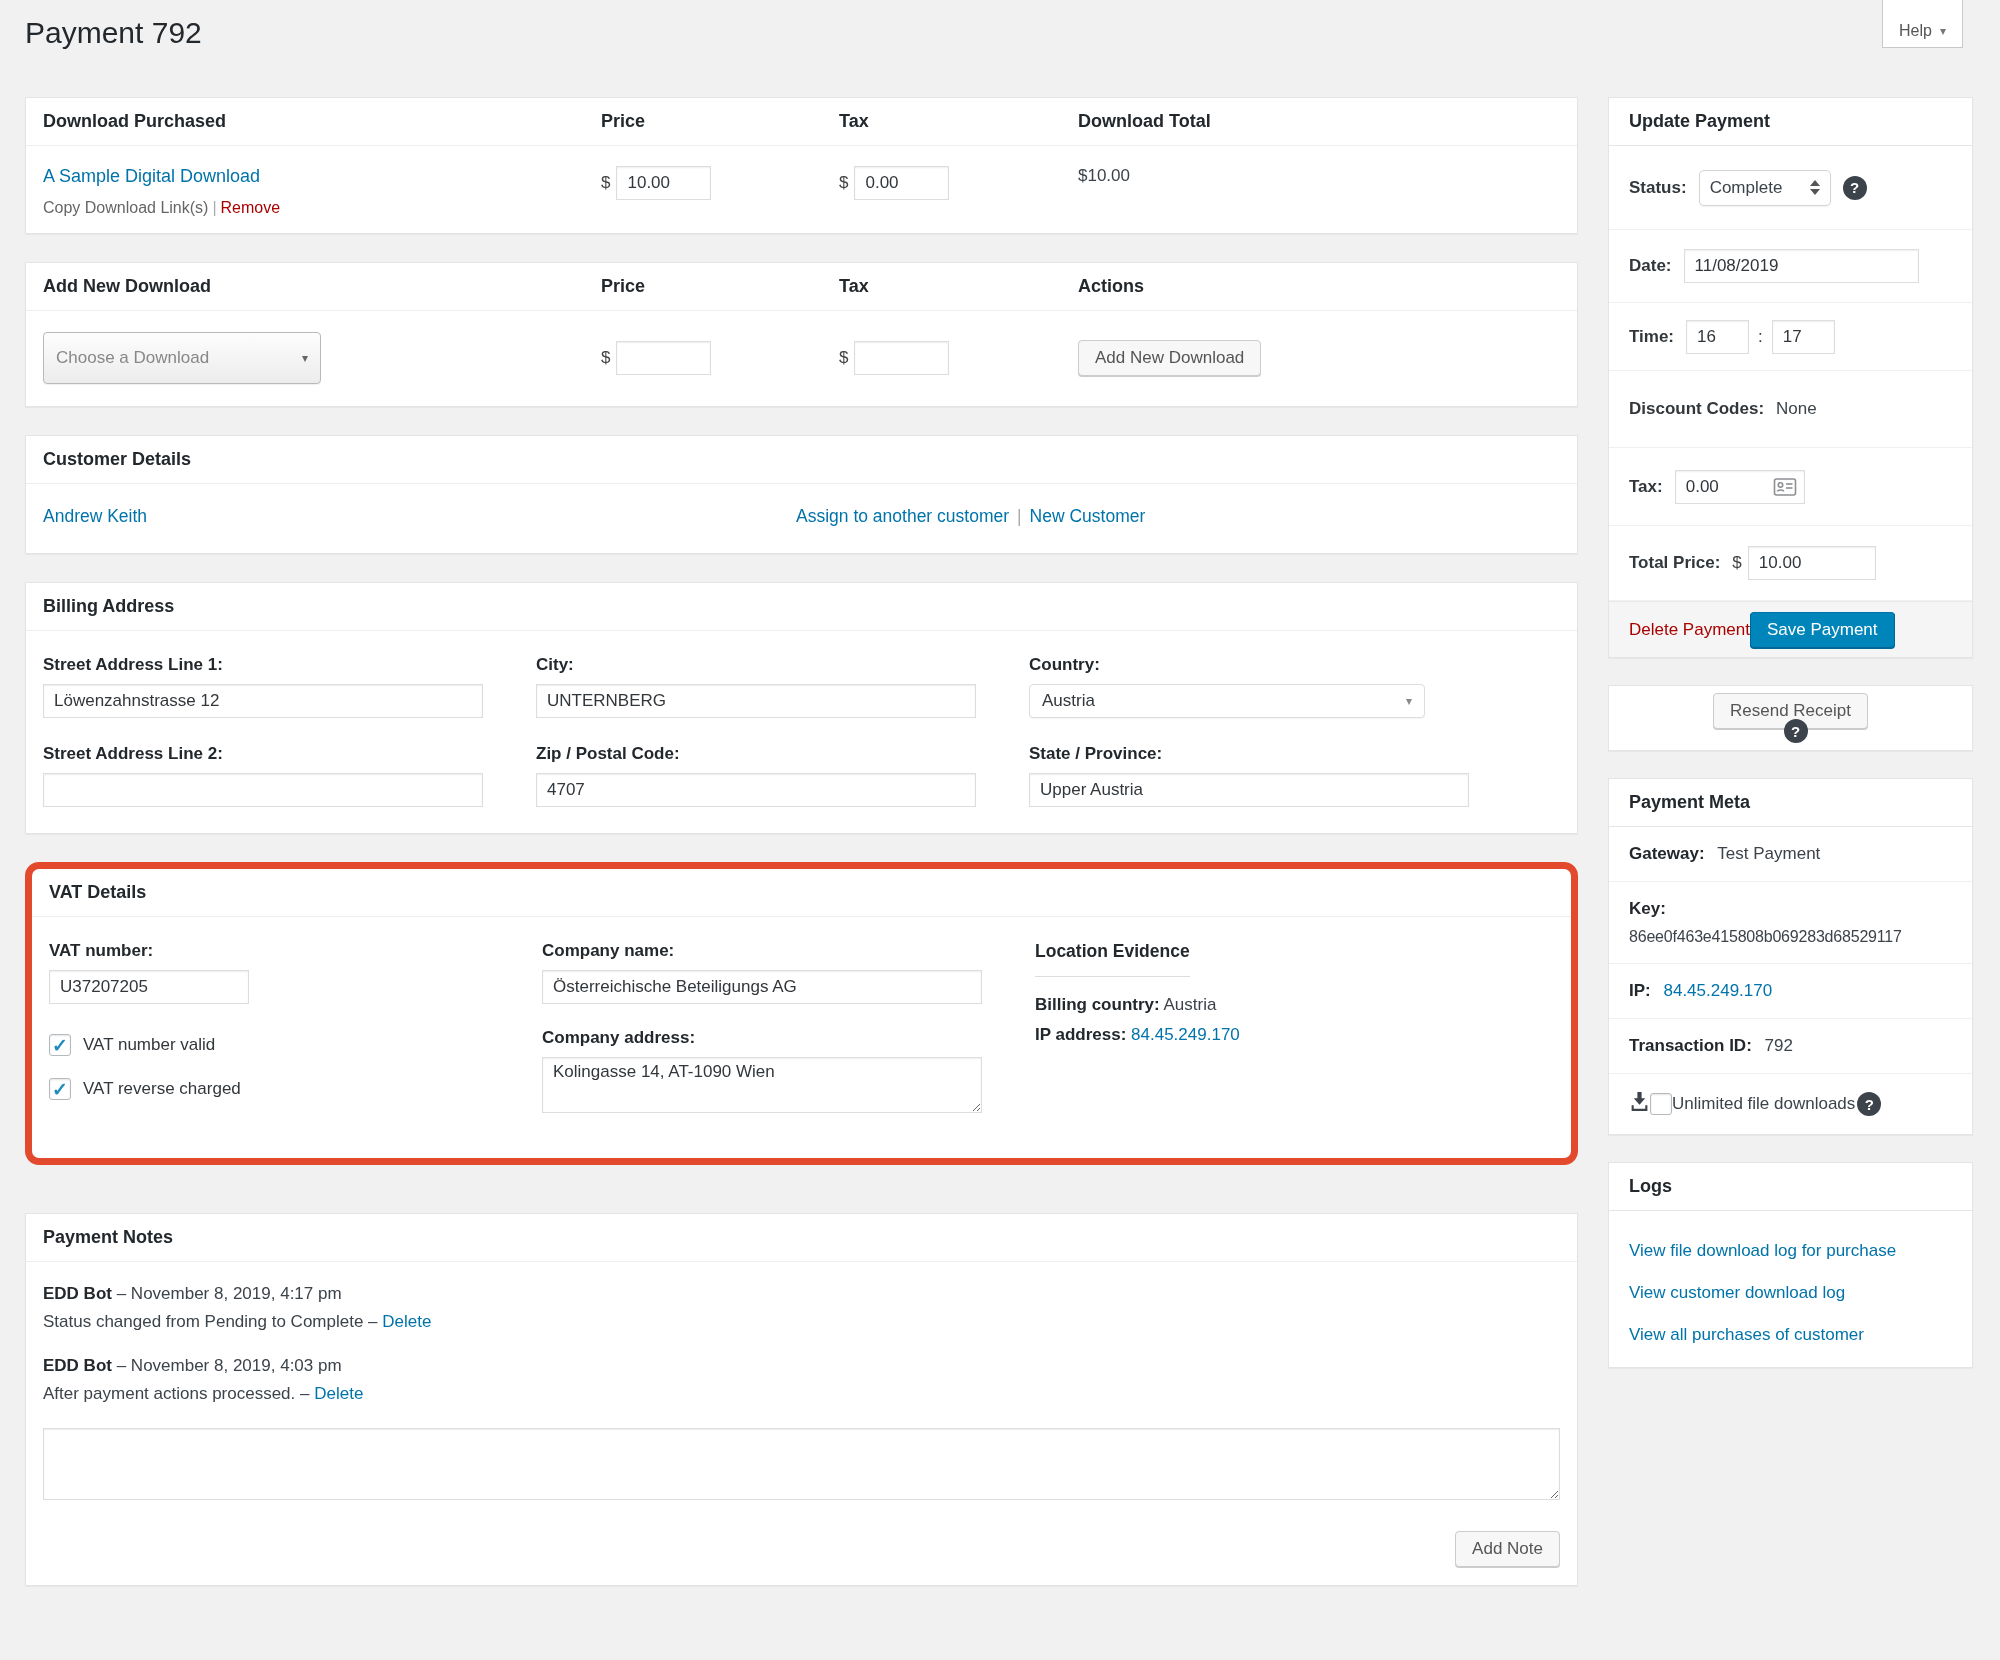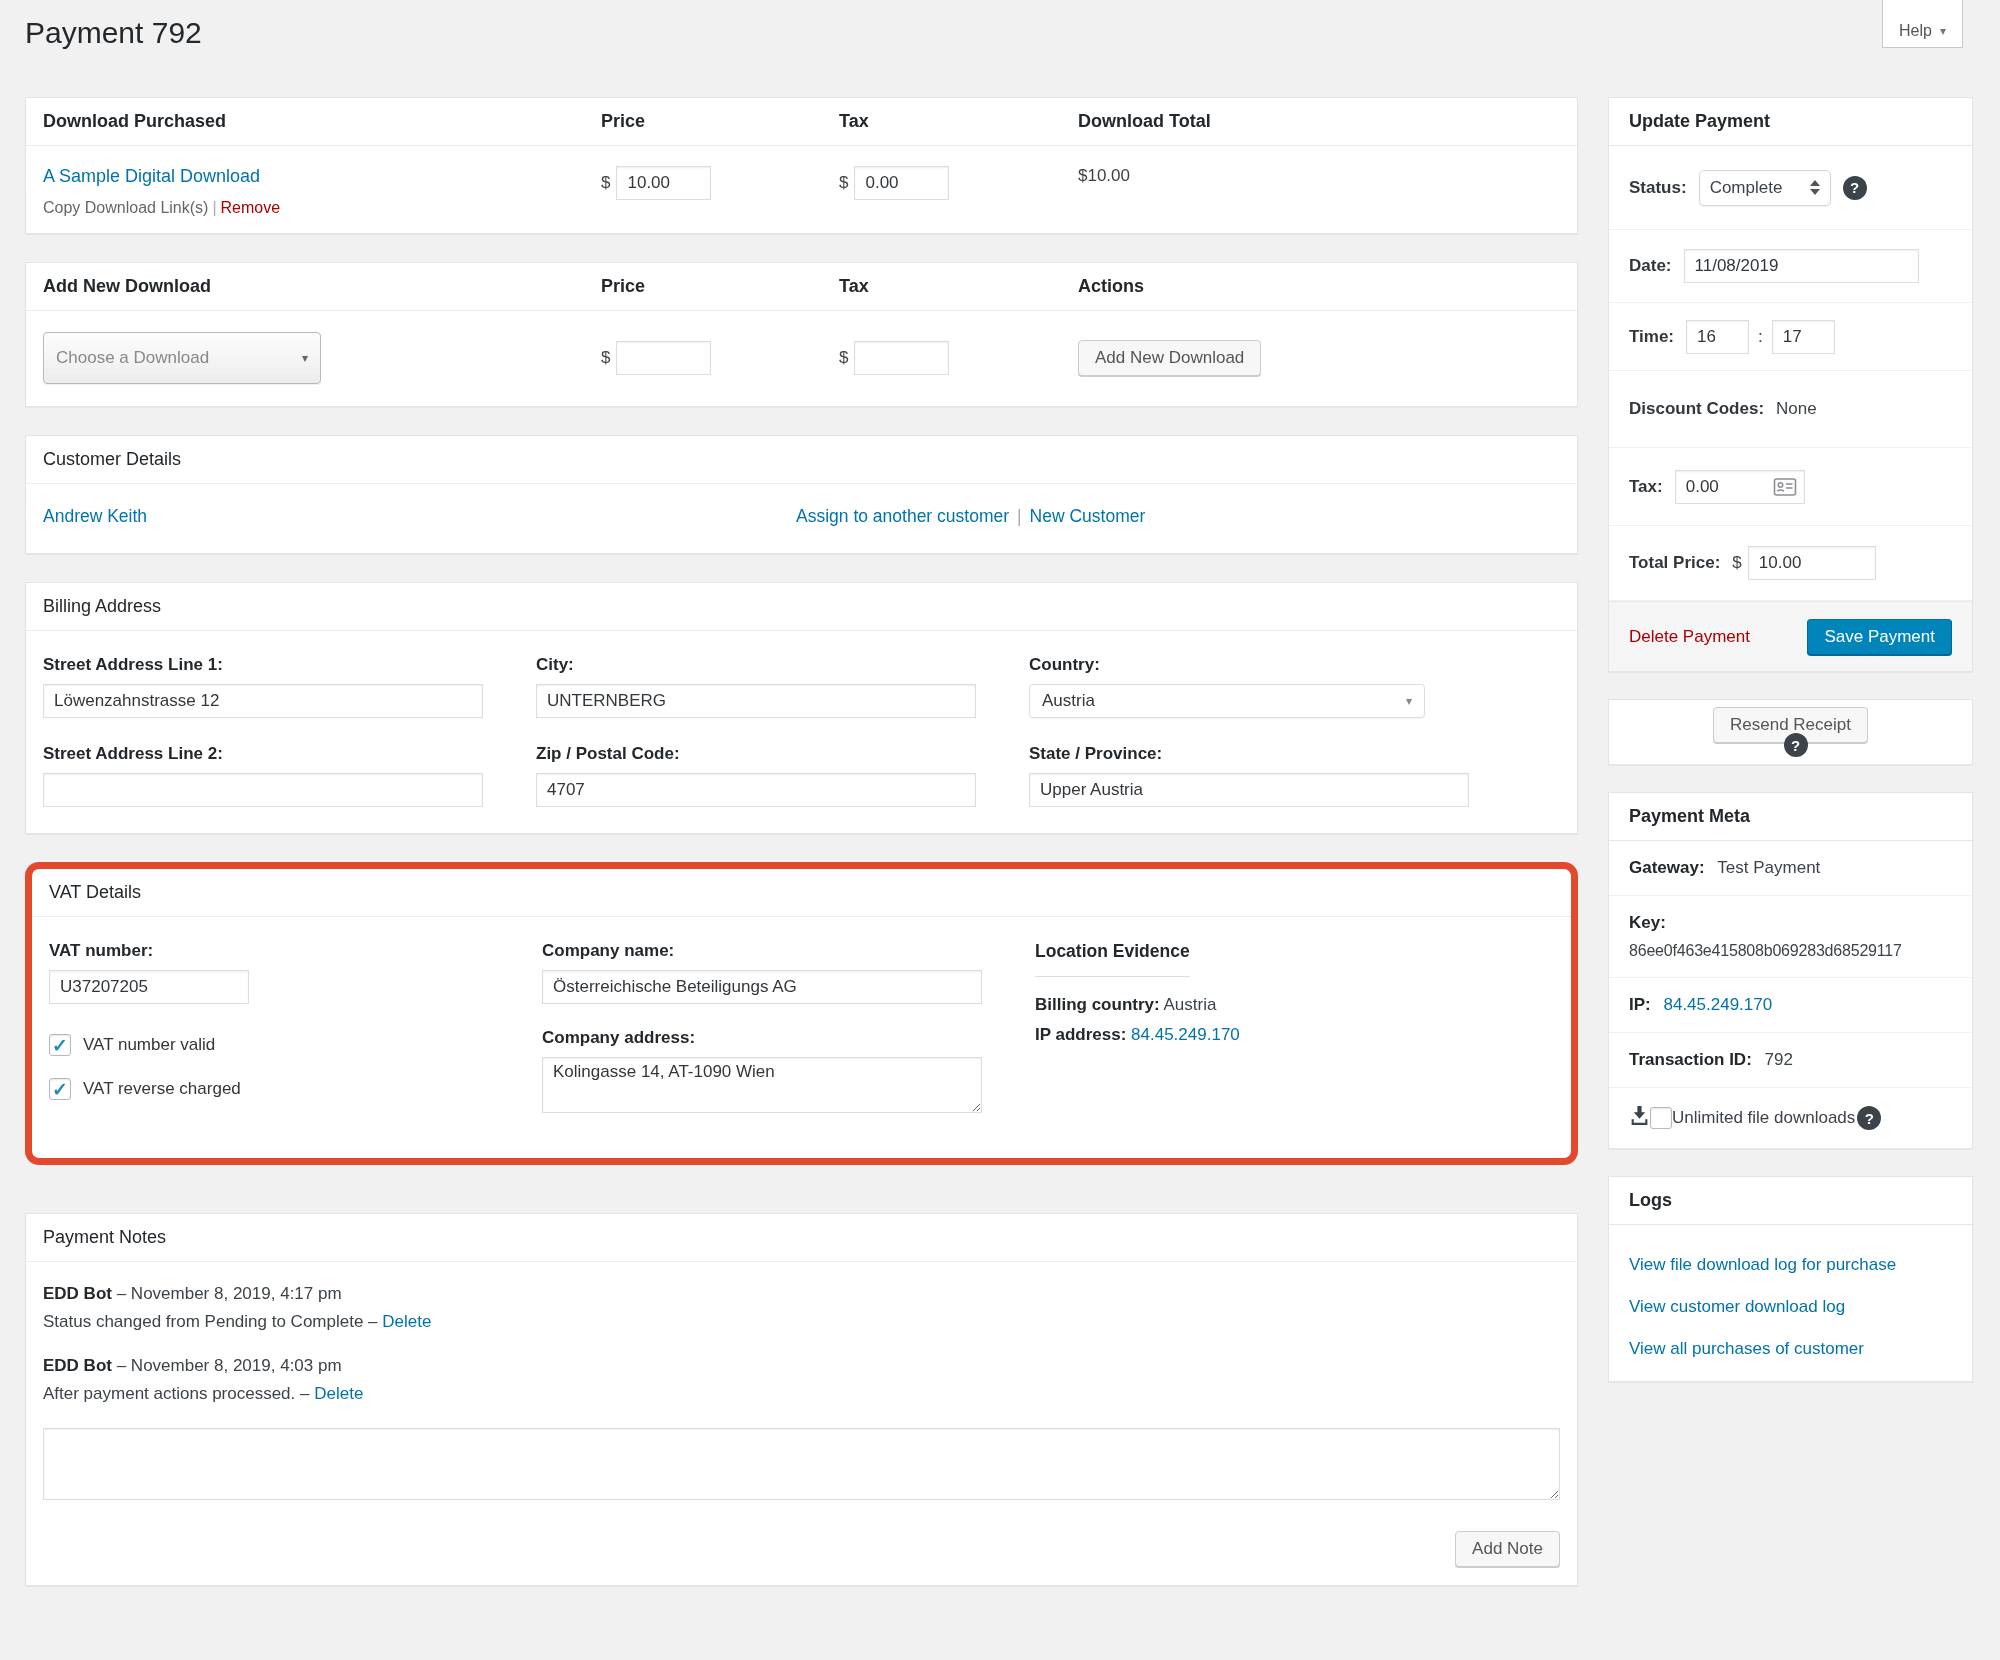--- a/index.html
+++ b/index.html
@@ -28,21 +28,21 @@
   .content { display:flex; gap:30px; margin-top:47px; align-items:flex-start; }
   .main-col { width:1553px; flex:none; }
   .side-col { width:365px; flex:none; }
 
   .postbox {
     background:#fff; border:1px solid #e2e4e7;
     box-shadow:0 1px 1px rgba(0,0,0,.04);
     margin-bottom:28px;
   }
   .pb-head {
-    font-size:18px; font-weight:400; color:#23282d;
+    font-size:18px; font-weight:700; color:#23282d;
     padding:13px 17px; border-bottom:1px solid #eee;
   }
 
   
   .dl-grid { display:grid; grid-template-columns:575px 238px 239px 1fr; align-items:center; }
   .dl-grid > div:first-child { padding-left:17px; }
   .dl-head { border-bottom:1px solid #eee; }
   .dl-head > div { font-size:18px; font-weight:600; color:#23282d; padding:13px 0; }
   .dl-body { padding:20px 0 16px; }
   .dl-body .cell-top { align-self:start; }
@@ -152,22 +152,22 @@
     width:24px; height:24px; border-radius:50%; background:#3c434a; color:#fff;
     font-size:15px; font-weight:bold; display:inline-flex; align-items:center; justify-content:center;
     margin-left:12px; flex:none; cursor:pointer;
   }
   .w235 { width:235px; } .w63 { width:63px; } .w130 { width:130px; } .w128 { width:128px; }
   .t-colon { margin:0 9px; color:#32373c; }
   .tax-wrap { position:relative; display:inline-block; }
   .tax-wrap input { padding-right:40px; }
   .tax-icon { position:absolute; right:8px; top:7px; }
   .s-foot {
-    display:flex; align-items:center; justify-content:space-between;
-    padding:17px 20px; background:#f5f5f5; border-top:1px solid #e8e8e8; height:70px;
+    display:flex; align-items:center; 
+    padding:17px 20px; background:#f5f5f5; border-top:1px solid #e8e8e8; height:56px;
   }
   .resend-body { padding:7px 20px; display:flex; align-items:center;flex-direction:column; }
   .resend-body .help-circle { margin-left:10px; margin-top:-10px; }
 
   .meta-row { padding:17px 20px; border-bottom:1px solid #f0f0f0; }
   .meta-row:last-child { border-bottom:none; }
   .meta-row b { color:#23282d; }
   .meta-val { margin-left:8px; }
   .key-val { display:block; margin-top:9px; font-size:16px; letter-spacing:-0.2px; word-break:break-all; }
   .unlim { display:flex; align-items:center; gap:0; }

